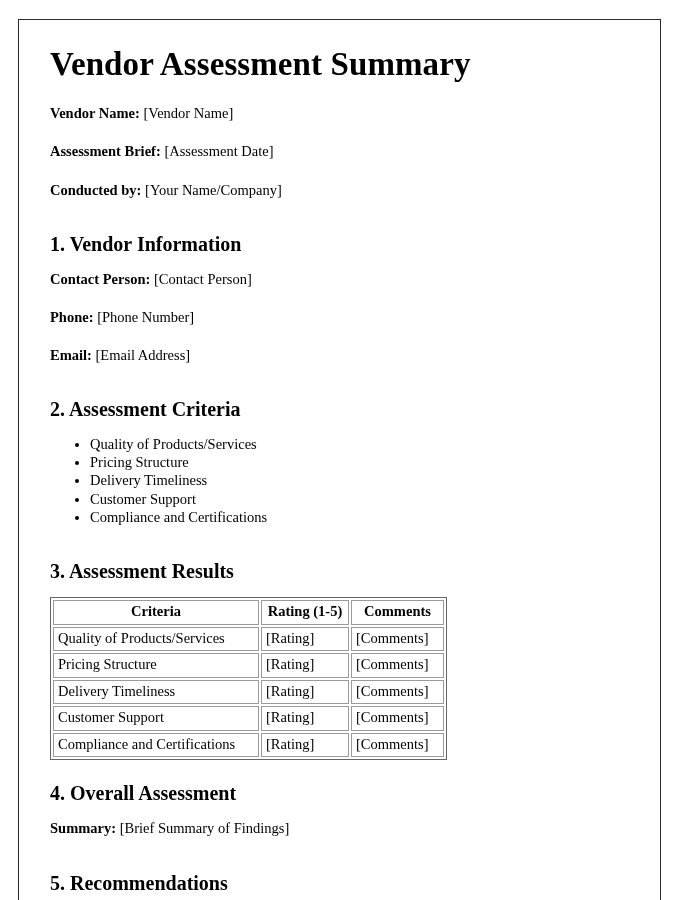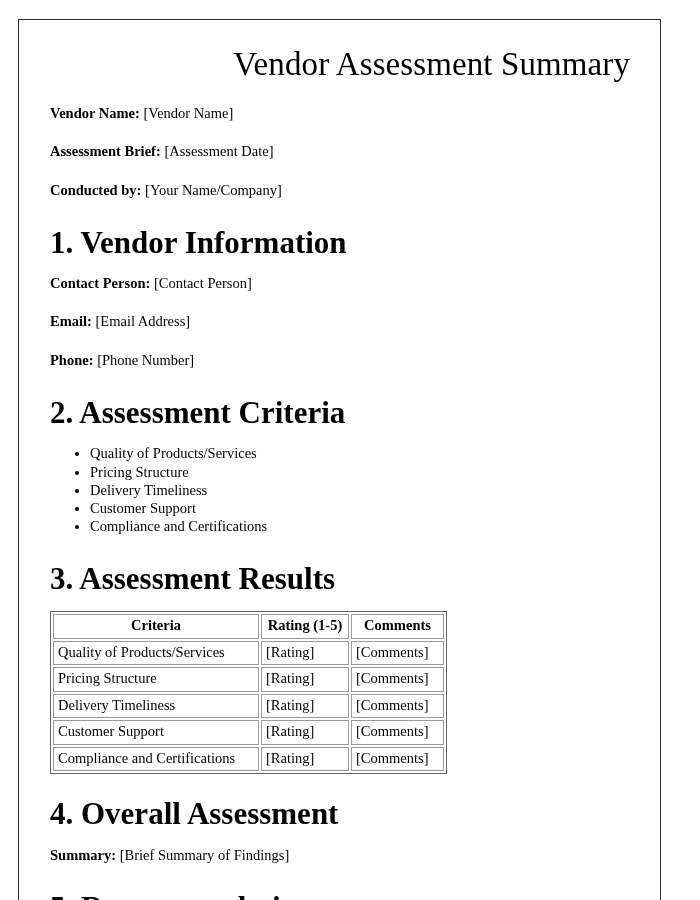--- a/index.html
+++ b/index.html
@@ -29,31 +29,30 @@
     box-sizing: border-box;
     overflow: hidden;
   }
   .page-inner {
     padding: 26px 30px 0 31px;
   }
 
   
   .doc-title {
     font-size: 33px;
-    font-weight: normal;
+    font-weight: bold;
     line-height: 1.1;
     margin: 0 0 22px 0;
     letter-spacing: 0.1px;
-    text-align: right;
   }
   .section-heading {
-    font-size: 31px;
+    font-size: 20px;
     font-weight: bold;
     line-height: 1.15;
-    margin: 26px 0 14px 0;
+    margin: 34px 0 14px 0;
   }
   .meta-line {
     font-size: 14.5px;
     line-height: 1.25;
     margin: 7px 0 20px 0;
   }
   .meta-line:last-child { margin-bottom: 0; }
   .meta-label { font-weight: bold; }
   .meta-value { font-weight: normal; }
 
@@ -121,26 +120,26 @@
       </p>
     </div>
 
     <h2 class="section-heading">1. Vendor Information</h2>
     <div>
       <p class="meta-line">
         <span class="meta-label">Contact Person:</span>
         <span class="meta-value">[Contact Person]</span>
       </p>
       <p class="meta-line">
+        <span class="meta-label">Phone:</span>
+        <span class="meta-value">[Phone Number]</span>
+      </p>
+      <p class="meta-line">
         <span class="meta-label">Email:</span>
         <span class="meta-value">[Email Address]</span>
-      </p>
-      <p class="meta-line">
-        <span class="meta-label">Phone:</span>
-        <span class="meta-value">[Phone Number]</span>
       </p>
     </div>
 
     <h2 class="section-heading">2. Assessment Criteria</h2>
     <ul class="criteria-list">
       <li>Quality of Products/Services</li>
       <li>Pricing Structure</li>
       <li>Delivery Timeliness</li>
       <li>Customer Support</li>
       <li>Compliance and Certifications</li>

